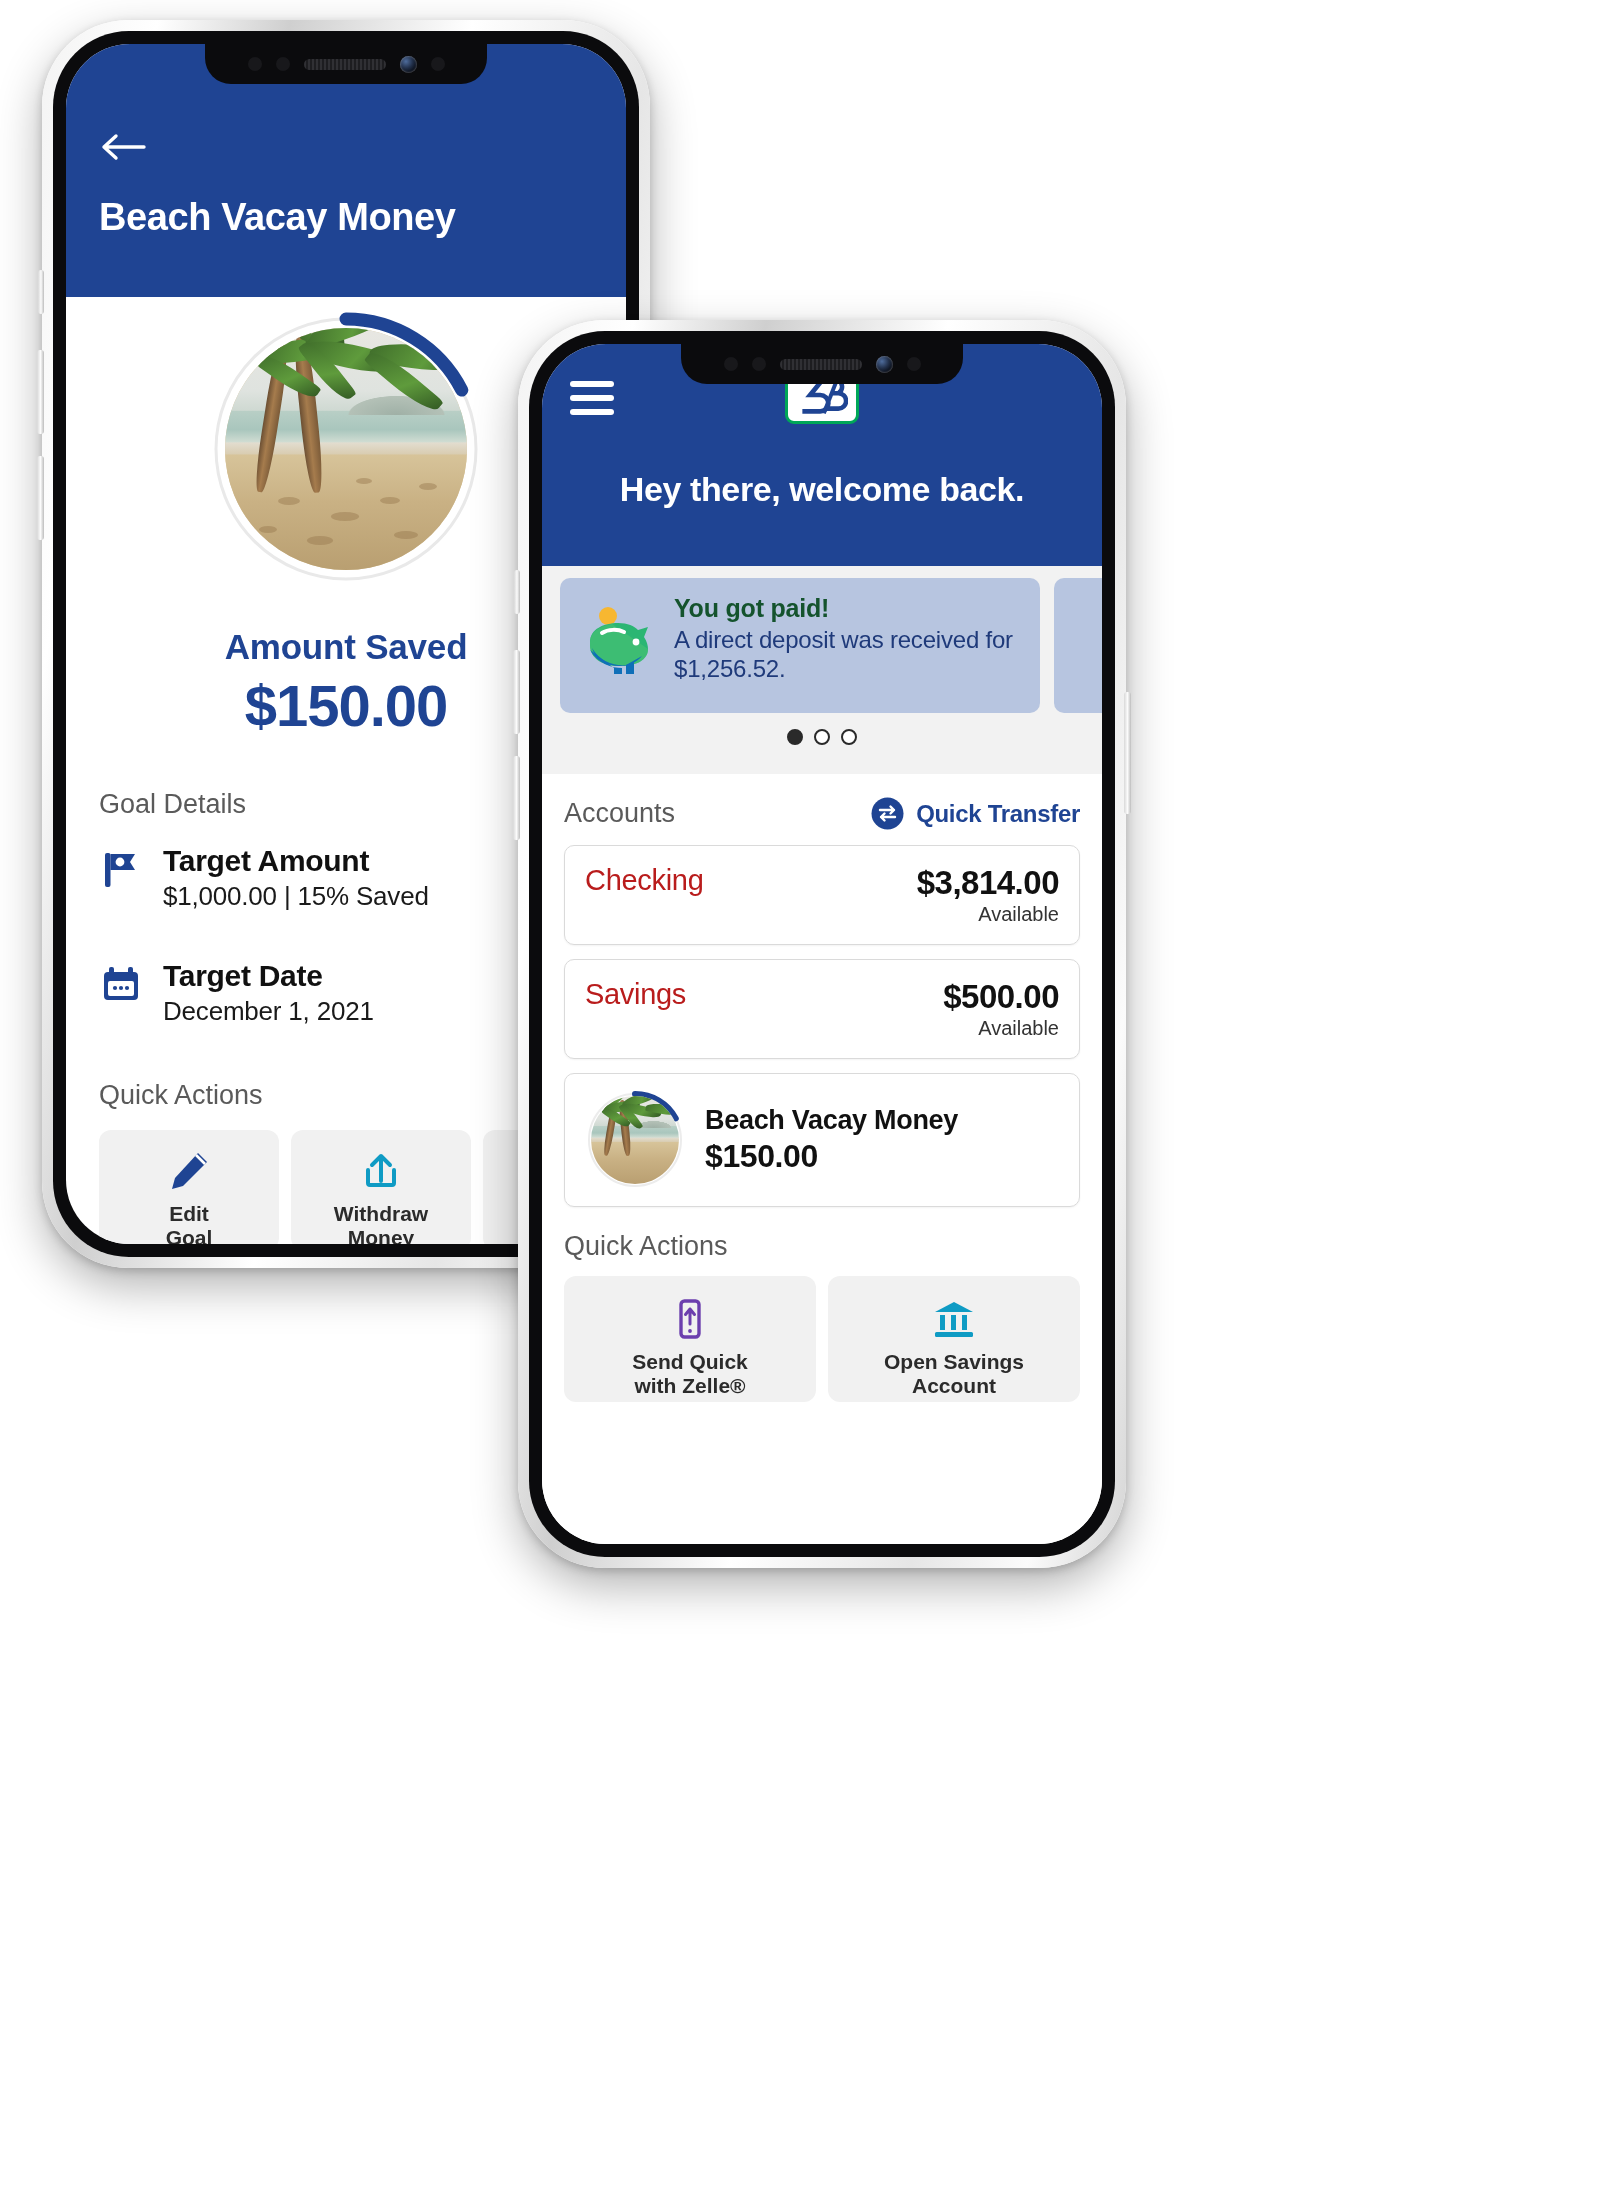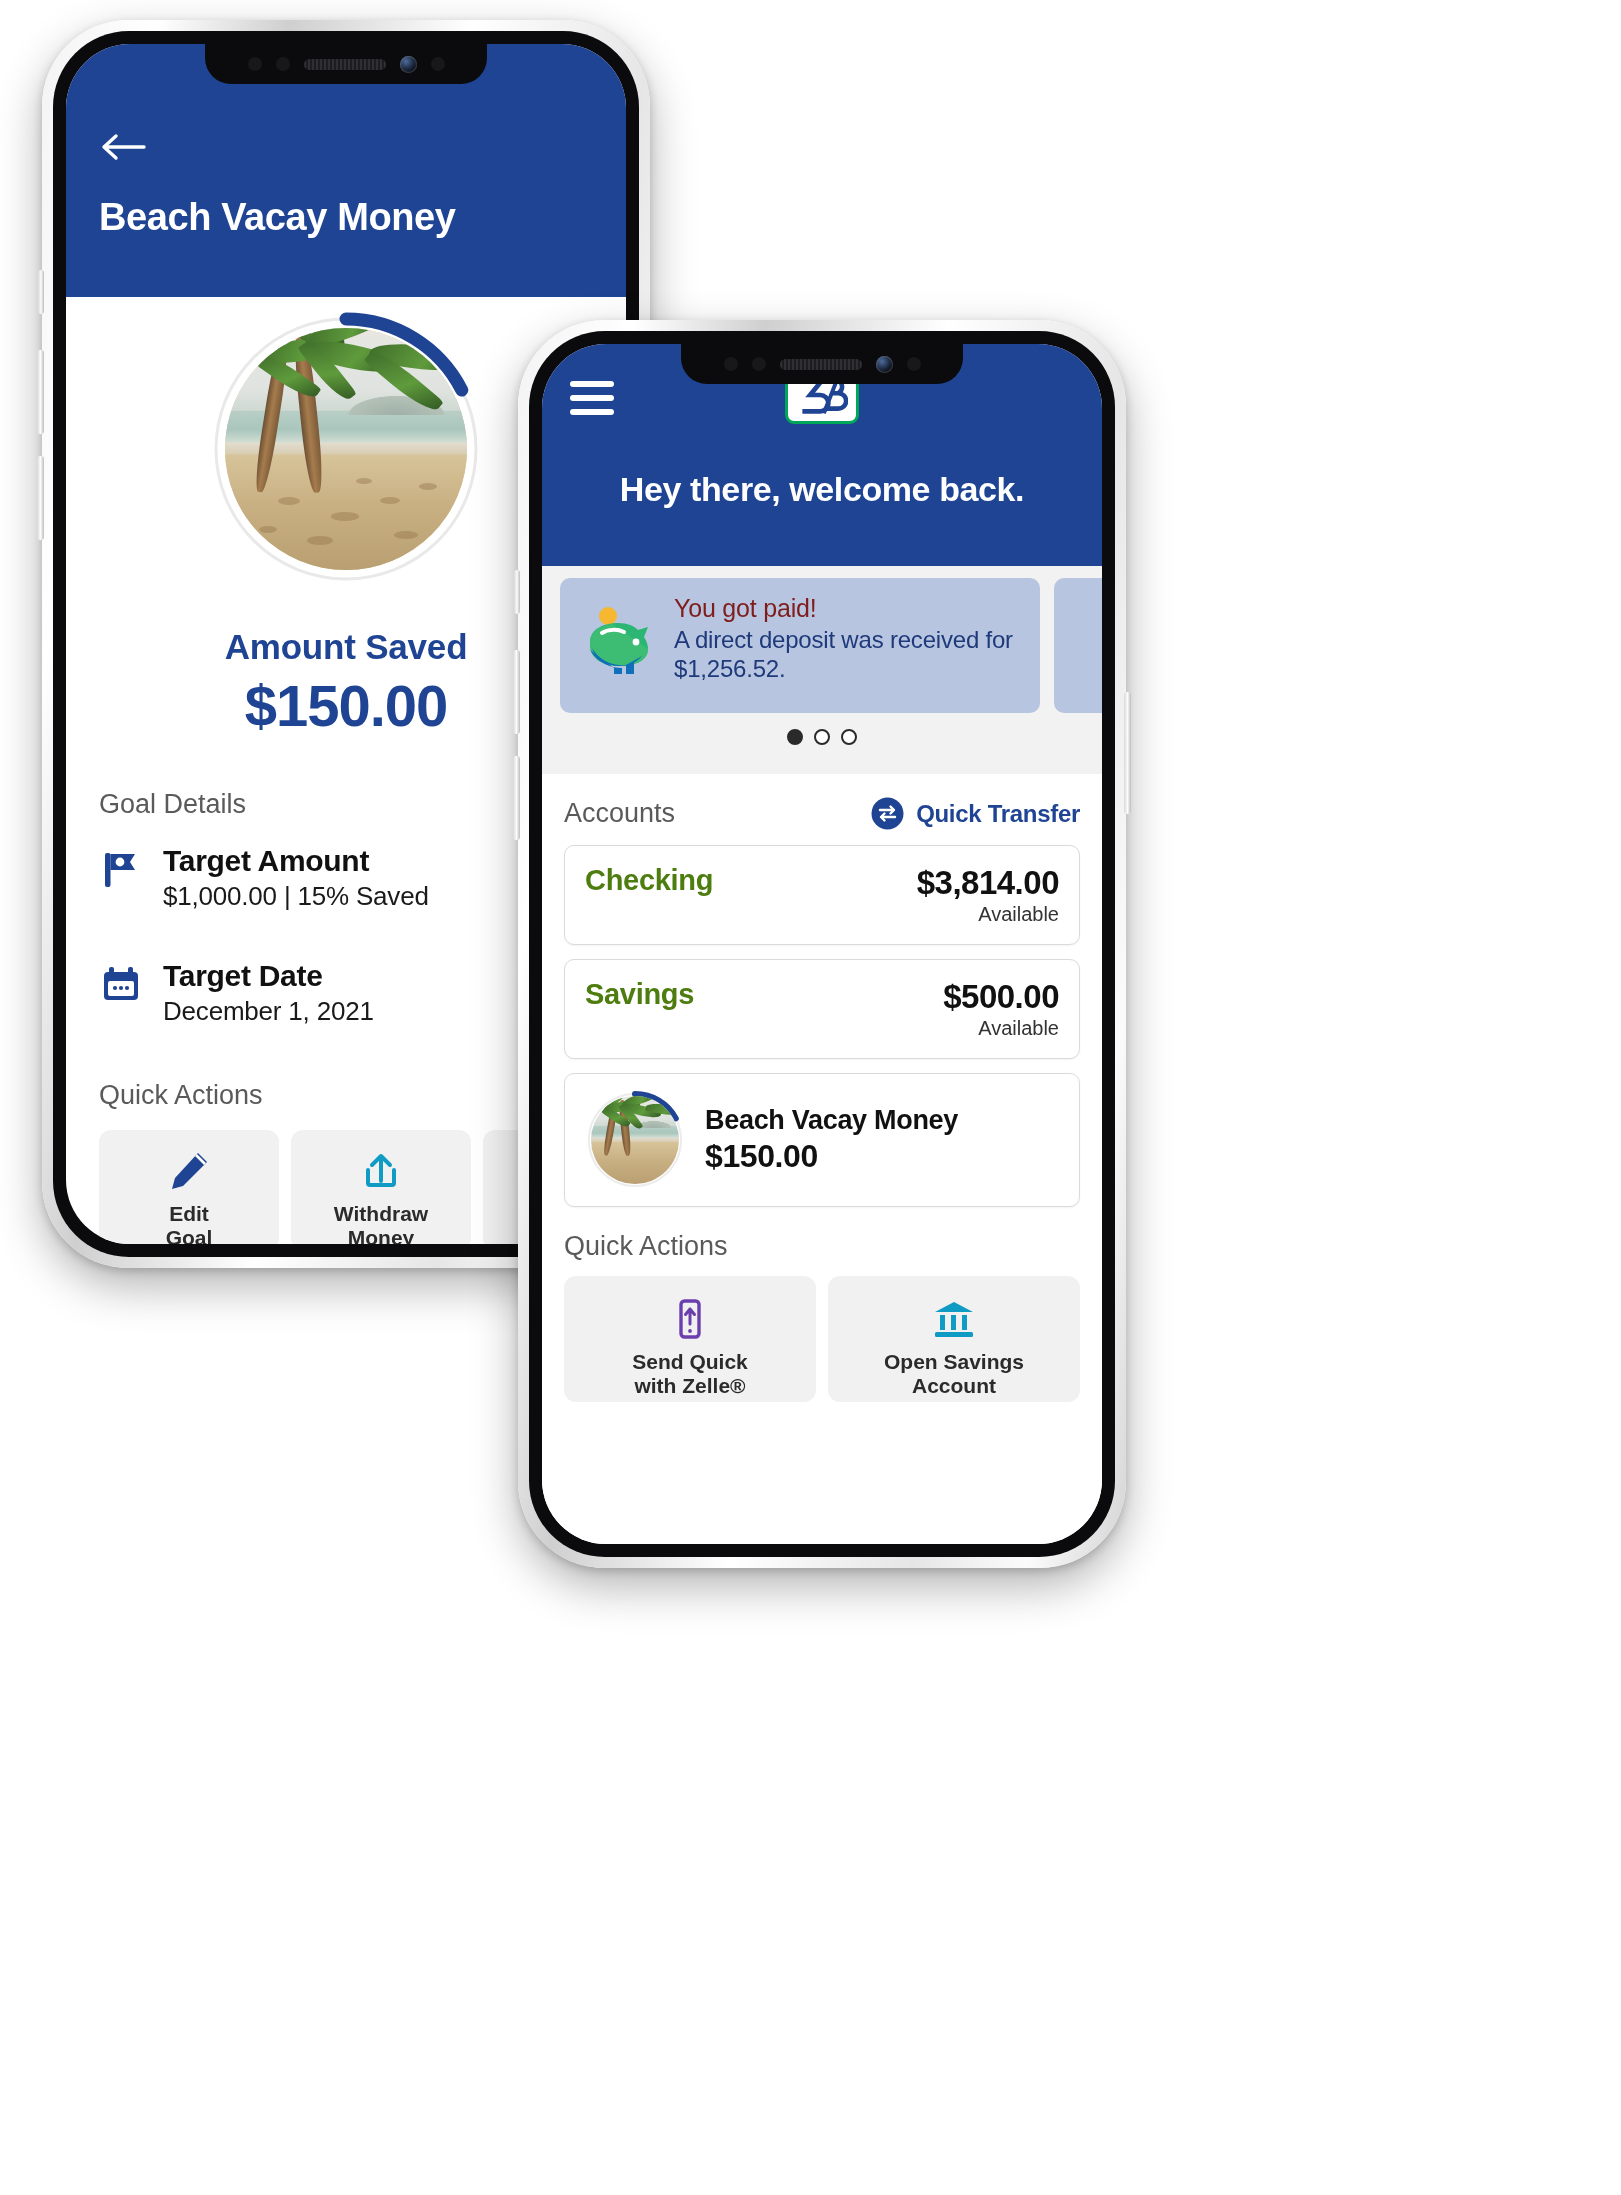--- a/index.html
+++ b/index.html
@@ -146,36 +146,36 @@
   .promo-card {
     position:absolute; left: 18px; top: 12px; width: 480px; height: 135px;
     background:#b7c5e0; border-radius: 10px; display:flex; gap: 18px; padding: 16px 18px;
     cursor:pointer;
   }
   .promo-card2 {
     position:absolute; left: 512px; top: 12px; width: 66px; height: 135px;
     background:#b7c5e0; border-radius: 10px;
   }
   .pig { width: 78px; height: 78px; flex: 0 0 78px; margin-top: 8px; }
-  .promo-h { color:#7f1d1d; font-weight:400; font-size: 25px; letter-spacing:-0.2px; }
+  .promo-h { color:#14532d; font-weight:700; font-size: 25px; letter-spacing:-0.2px; }
   .promo-b { color:#1f3a7a; font-size: 24px; line-height: 1.22; margin-top: 2px; letter-spacing:-0.2px; }
   .dots { position:absolute; left:0; right:0; top: 163px; display:flex; justify-content:center; gap: 11px; }
   .dots b { width: 16px; height: 16px; border-radius:50%; background:#fff; border: 2px solid #2a2a2a; display:block; }
   .dots b.on { background:#2a2a2a; }
   .r-body { position:absolute; left:0; right:0; top: 430px; bottom:0; background:#fff; }
   .row-head { display:flex; align-items:center; justify-content:space-between; padding: 0 22px; margin-top: 22px; }
   .qt { display:flex; align-items:center; gap: 11px; cursor:pointer; }
   .qt-ic { width: 35px; height: 35px; }
   .qt-lab { color:#1f4493; font-weight:700; font-size: 24px; letter-spacing:-0.3px; }
   .acct-card {
     margin: 14px 22px 0 22px; border: 1px solid #dadada; border-radius: 10px;
     padding: 18px 20px; display:flex; align-items:flex-start; justify-content:space-between;
     box-shadow: 0 1px 2px rgba(0,0,0,.05); cursor:pointer;
   }
-  .acct-name { font-size: 29px; font-weight:700; color:#4d7c0f; letter-spacing:-0.3px; }
+  .acct-name { font-size: 29px; font-weight:400; color:#b91c1c; letter-spacing:-0.3px; }
   .acct-amt { font-size: 33px; font-weight:700; color:#111; text-align:right; letter-spacing:-0.5px; }
   .acct-sub { font-size: 20px; color:#333; text-align:right; margin-top: 1px; }
   .goal-card {
     margin: 14px 22px 0 22px; border: 1px solid #dadada; border-radius: 10px;
     padding: 16px 20px; display:flex; align-items:center; gap: 20px;
     box-shadow: 0 1px 2px rgba(0,0,0,.05); cursor:pointer;
   }
   .goal-mini { width: 100px; height: 100px; position:relative; flex:0 0 100px; }
   .goal-mini-photo {
     position:absolute; left: 6px; top: 6px; width: 88px; height: 88px;

